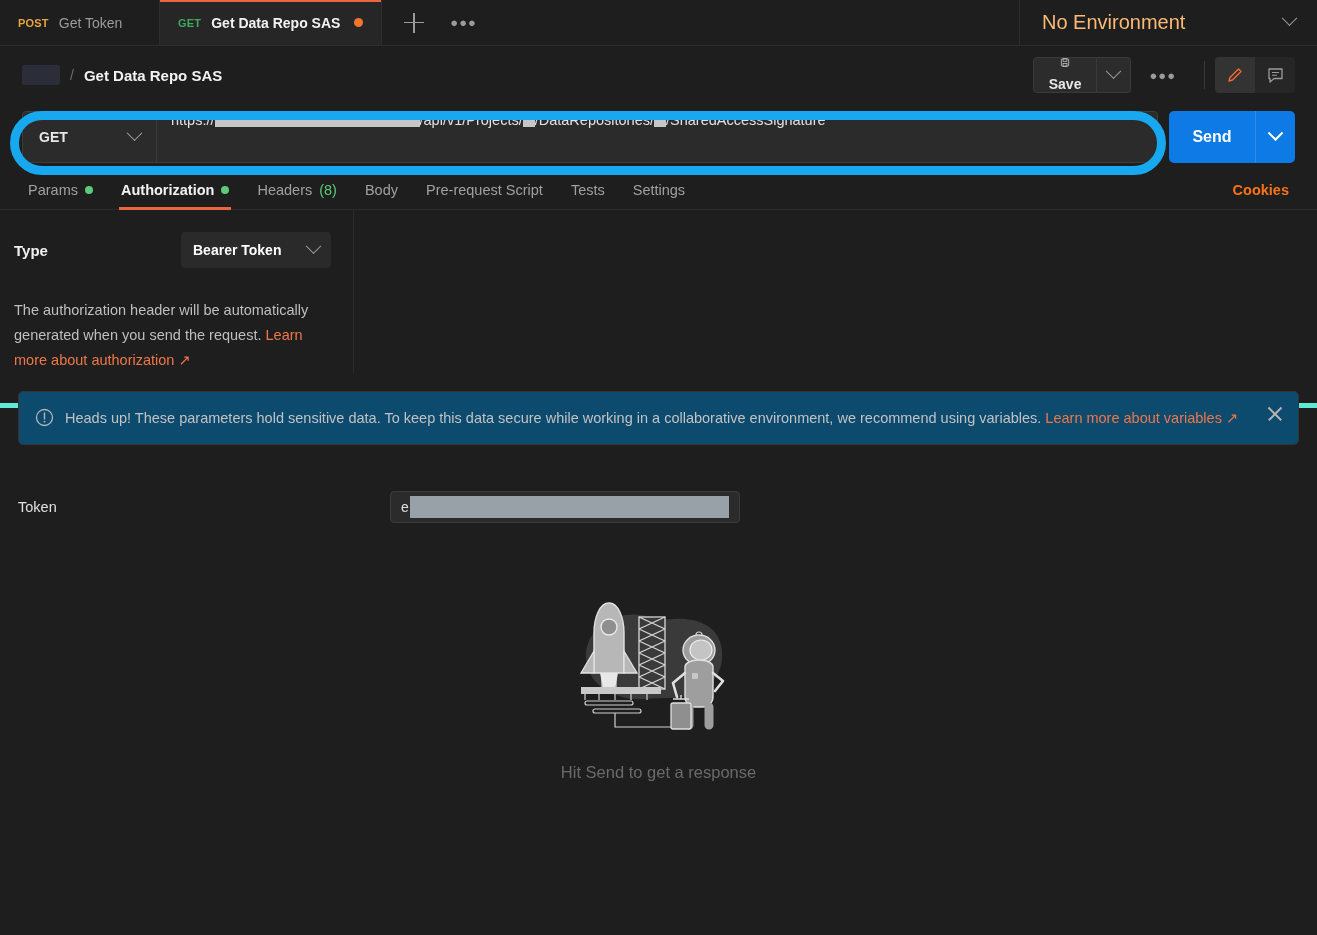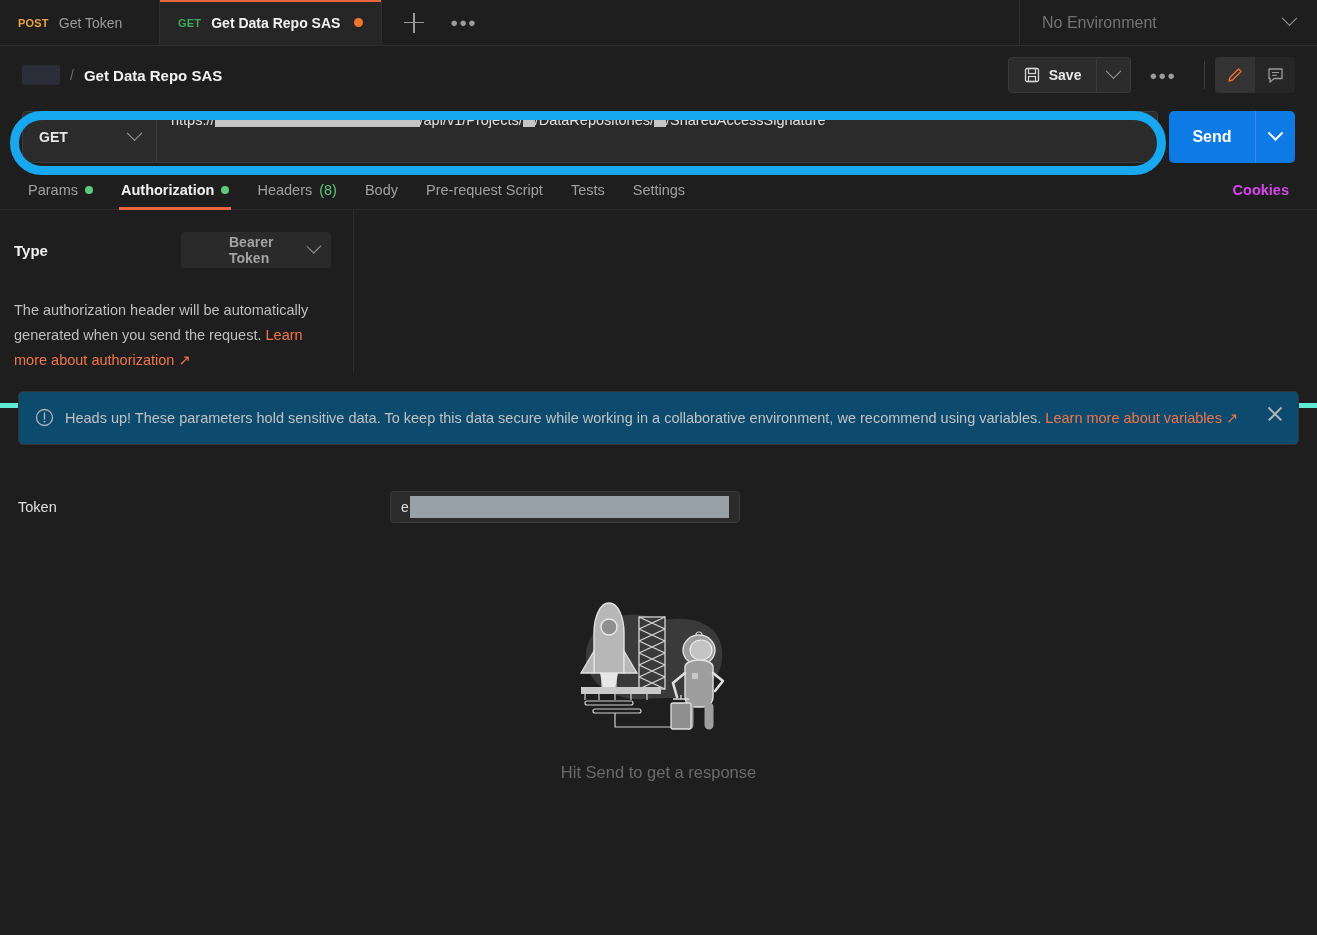--- a/index.html
+++ b/index.html
@@ -45,21 +45,21 @@
     content: ""; position: absolute; background: #9b9b9b;
   }
   .plus-icon::before { left: 9px; top: 0; width: 1.5px; height: 20px; }
   .plus-icon::after  { top: 9px; left: 0; height: 1.5px; width: 20px; }
   .dots { color: #9b9b9b; font-size: 13px; letter-spacing: 1px; cursor: pointer; line-height: 1; }
 
   .env-select {
     display: flex; align-items: center; justify-content: space-between;
     width: 297px; padding: 0 22px; cursor: pointer;
   }
-  .env-label { font-size: 16px; color: #737373; }
+  .env-label { font-size: 20px; color: #fdba74; }
 
   .chev {
     width: 11px; height: 11px; border-right: 1.6px solid #9b9b9b;
     border-bottom: 1.6px solid #9b9b9b; transform: rotate(45deg) translate(-3px,-3px);
   }
 
   
   .crumbrow {
     display: flex; align-items: center; height: 58px;
     padding: 0 22px; background: #1e1e1e;
@@ -68,21 +68,21 @@
     width: 38px; height: 20px; background: #2b2e38; border-radius: 2px;
   }
   .crumb-sep { color: #6e6e6e; font-size: 14px; margin: 0 10px; }
   .crumb-title { font-size: 15px; font-weight: bold; color: #f2f2f2; }
   .crumb-right { margin-left: auto; display: flex; align-items: center; gap: 0; }
 
   .savebtn {
     display: flex; align-items: center; gap: 9px;
     height: 36px; padding: 0 15px;
     background: #2c2c2c; border: 1px solid #3a3a3a;
-    border-radius: 4px 0 0 4px; cursor: pointer;
+    border-radius: 4px 0 0 4px; cursor: pointer; flex-direction: column;
   }
   .savebtn span { font-size: 14px; font-weight: bold; color: #e8e8e8; }
   .savecaret {
     display: flex; align-items: center; justify-content: center;
     height: 36px; width: 34px; background: #2c2c2c;
     border: 1px solid #3a3a3a; border-left: none;
     border-radius: 0 4px 4px 0; cursor: pointer;
   }
   .more-btn { padding: 0 18px; cursor: pointer; }
   .vdiv { width: 1px; height: 28px; background: #3a3a3a; margin: 0 10px; }
@@ -149,37 +149,37 @@
   }
   .rtab.active { color: #f2f2f2; font-weight: bold; }
   .rtab.active::after {
     content: ""; position: absolute; left: 12px; right: 12px; bottom: 0;
     height: 2.5px; background: #e8673c;
   }
   .gdot { width: 8px; height: 8px; border-radius: 50%; background: #5ec97a; }
   .count { color: #5ec97a; }
   .cookies {
     margin-left: auto; padding-right: 14px; font-size: 14.5px;
-    color: #d946ef; font-weight: bold; cursor: pointer;
+    color: #f97316; font-weight: bold; cursor: pointer;
   }
 
   
   .authwrap { display: flex; height: 198px; border-bottom: 5px solid #5eead4; flex-direction: column; }
   .authleft {
     width: 354px; padding: 22px 22px 0 14px;
     border-right: 1px solid #2c2c2c;
   }
   .typerow { display: flex; align-items: center; justify-content: space-between; }
   .typelabel { font-size: 15px; font-weight: bold; color: #f0f0f0; }
   .typesel {
     display: flex; align-items: center; justify-content: space-between;
     width: 150px; height: 36px; padding: 0 12px;
     background: #2a2a2a; border-radius: 4px; cursor: pointer;
   }
-  .typesel .tv { font-size: 14px; color: #a3a3a3; font-weight: bold; margin-left: 36px; }
+  .typesel .tv { font-size: 14px; color: #ffffff; font-weight: bold; }
   .authdesc {
     margin-top: 30px; font-size: 14.5px; line-height: 25px; color: #bfbfbf;
   }
   .lnk { color: #f0764a; cursor: pointer; }
 
   .authright { flex: 1; padding: 18px 18px 0 18px; }
   .banner {
     display: flex; align-items: flex-start; gap: 11px;
     background: #0c4a6e; border: 1px solid #343434; border-radius: 5px;
     padding: 14px 16px; position: relative;

